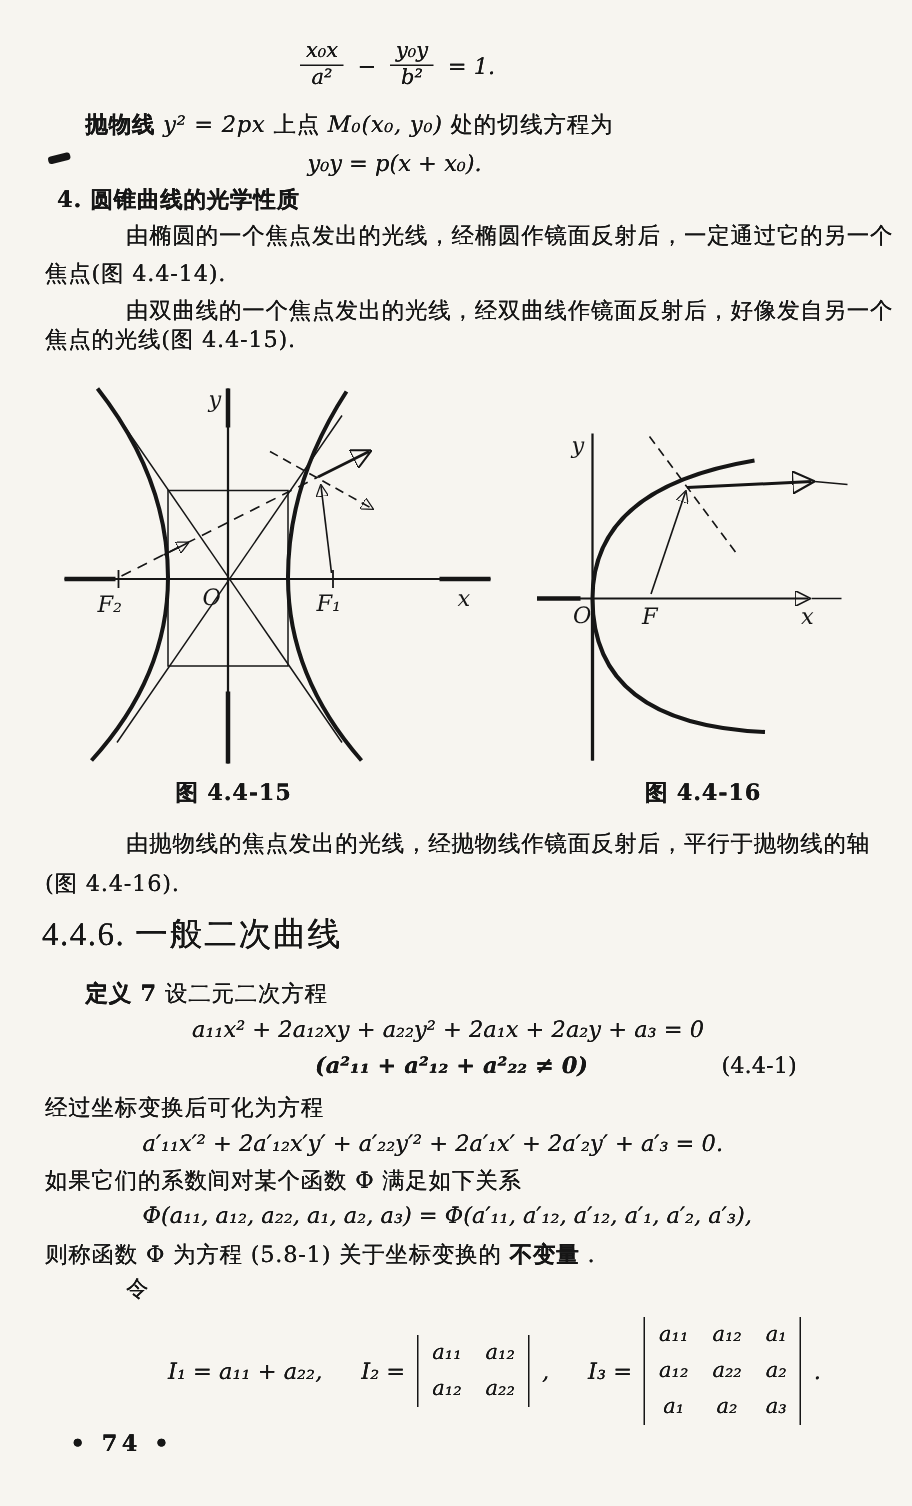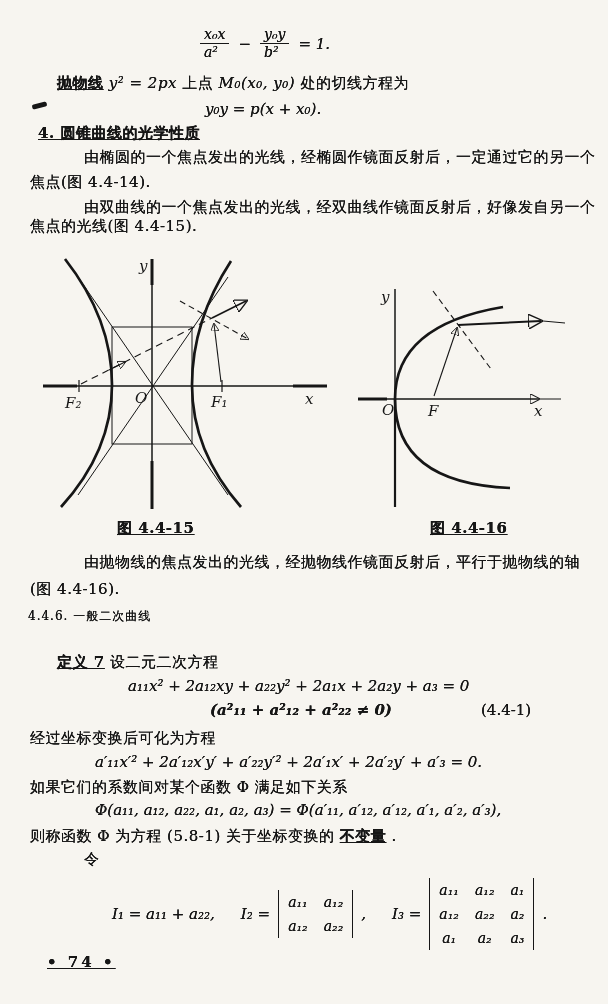--- a/index.html
+++ b/index.html
@@ -4,24 +4,24 @@
 <style>
   html,body{margin:0;padding:0;}
   body{
     width:608px;height:1004px;position:relative;overflow:hidden;
     background:#f7f5f0;color:#161616;
     font-family:"DejaVu Serif","Liberation Serif",serif;
   }
   .abs{position:absolute;}
   .cn{font-size:15px;letter-spacing:.5px;text-shadow:0 0 .35px #000;white-space:nowrap;}
   .m{font-style:italic;}
-  .b{font-weight:bold;text-decoration:underline;}
-  .big{font-size:12px;letter-spacing:1px;}
+  .b{font-weight:bold;}
+  .big{font-size:22px;letter-spacing:1px;font-family:Liberation Serif, serif;}
   .eq{font-style:italic;font-size:15px;text-shadow:0 0 .3px #000;white-space:nowrap;}
-  .frac{display:inline-flex;flex-direction:column;align-items:flex-start;vertical-align:middle;
+  .frac{display:inline-flex;flex-direction:column;align-items:center;vertical-align:middle;
         font-style:italic;font-size:14px;line-height:1.1;text-shadow:0 0 .3px #000;}
   .frac .nm{padding:0 4px 1px;border-bottom:1.3px solid #161616;}
   .frac .dn{padding:1px 4px 0;}
   .fraceq{display:flex;align-items:center;gap:9px;}
   .det{display:inline-grid;border-left:1.3px solid #161616;border-right:1.3px solid #161616;
        padding:4px 9px;column-gap:16px;row-gap:8px;font-style:italic;font-size:14px;
        text-align:center;text-shadow:0 0 .3px #000;}
   .det2{grid-template-columns:auto auto;}
   .det3{grid-template-columns:auto auto auto;}
   .invrow{display:flex;align-items:center;gap:26px;}

